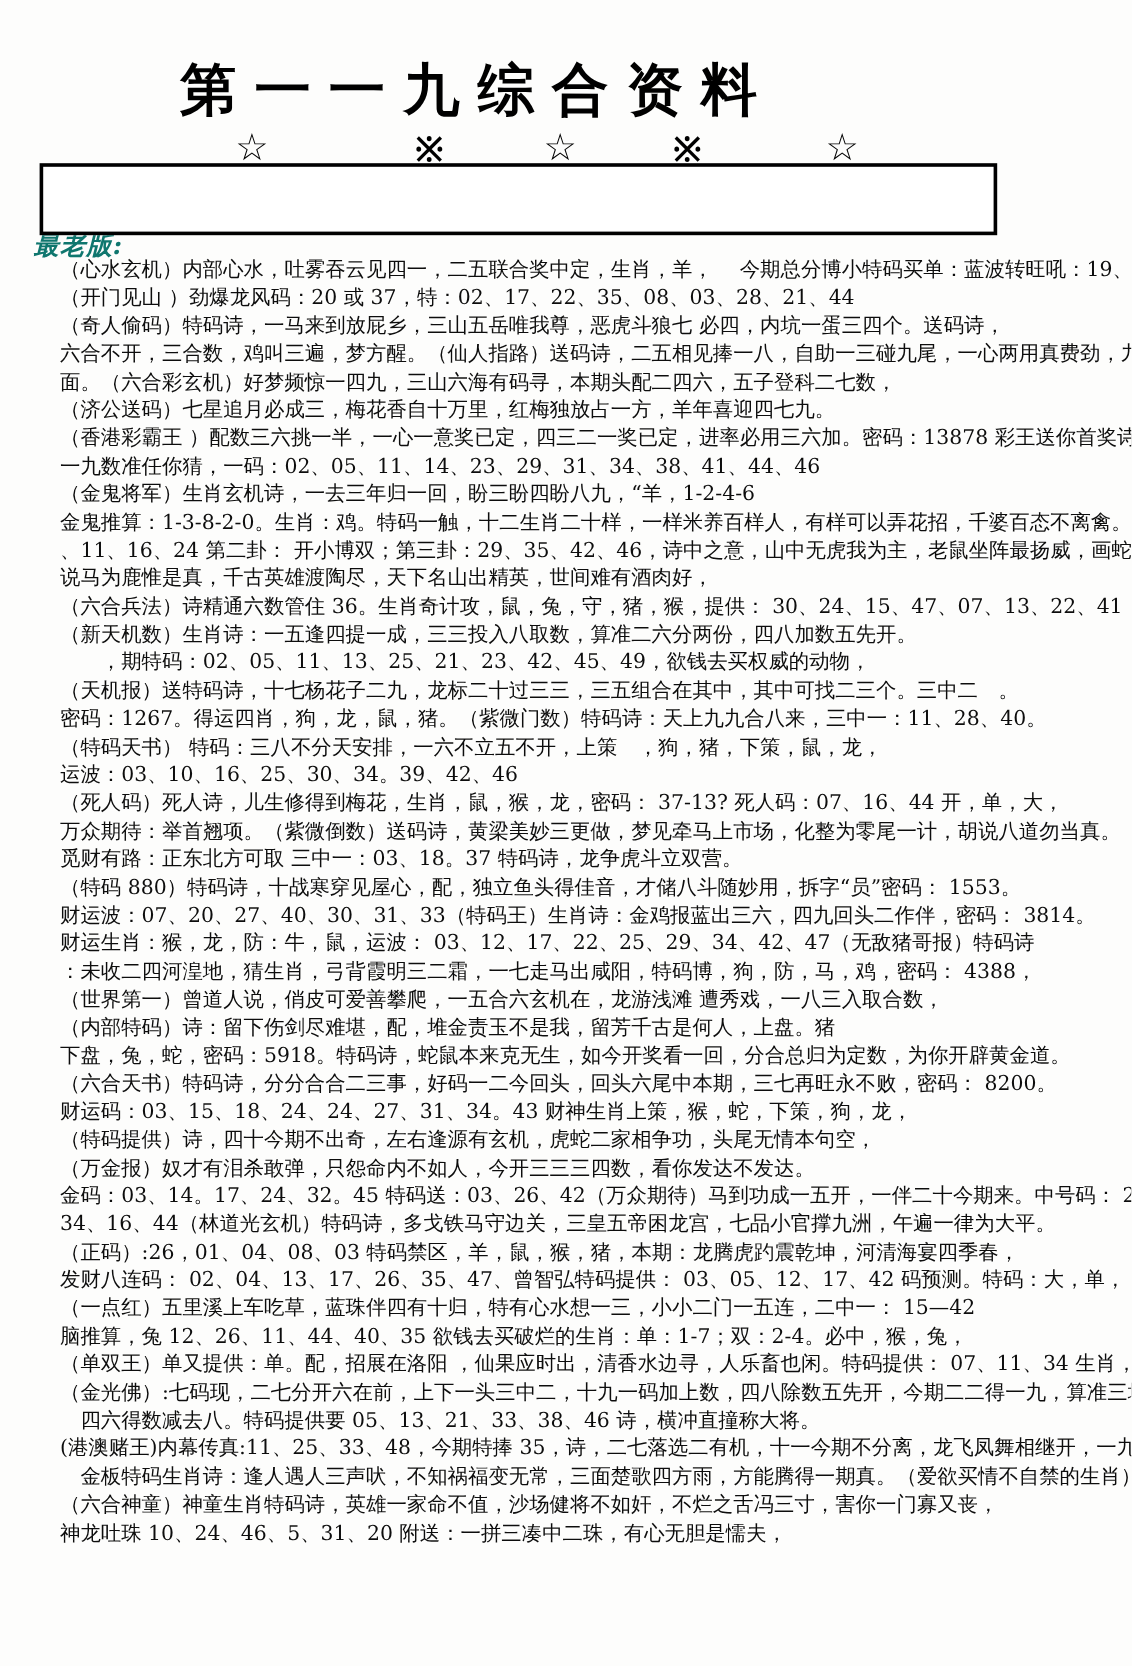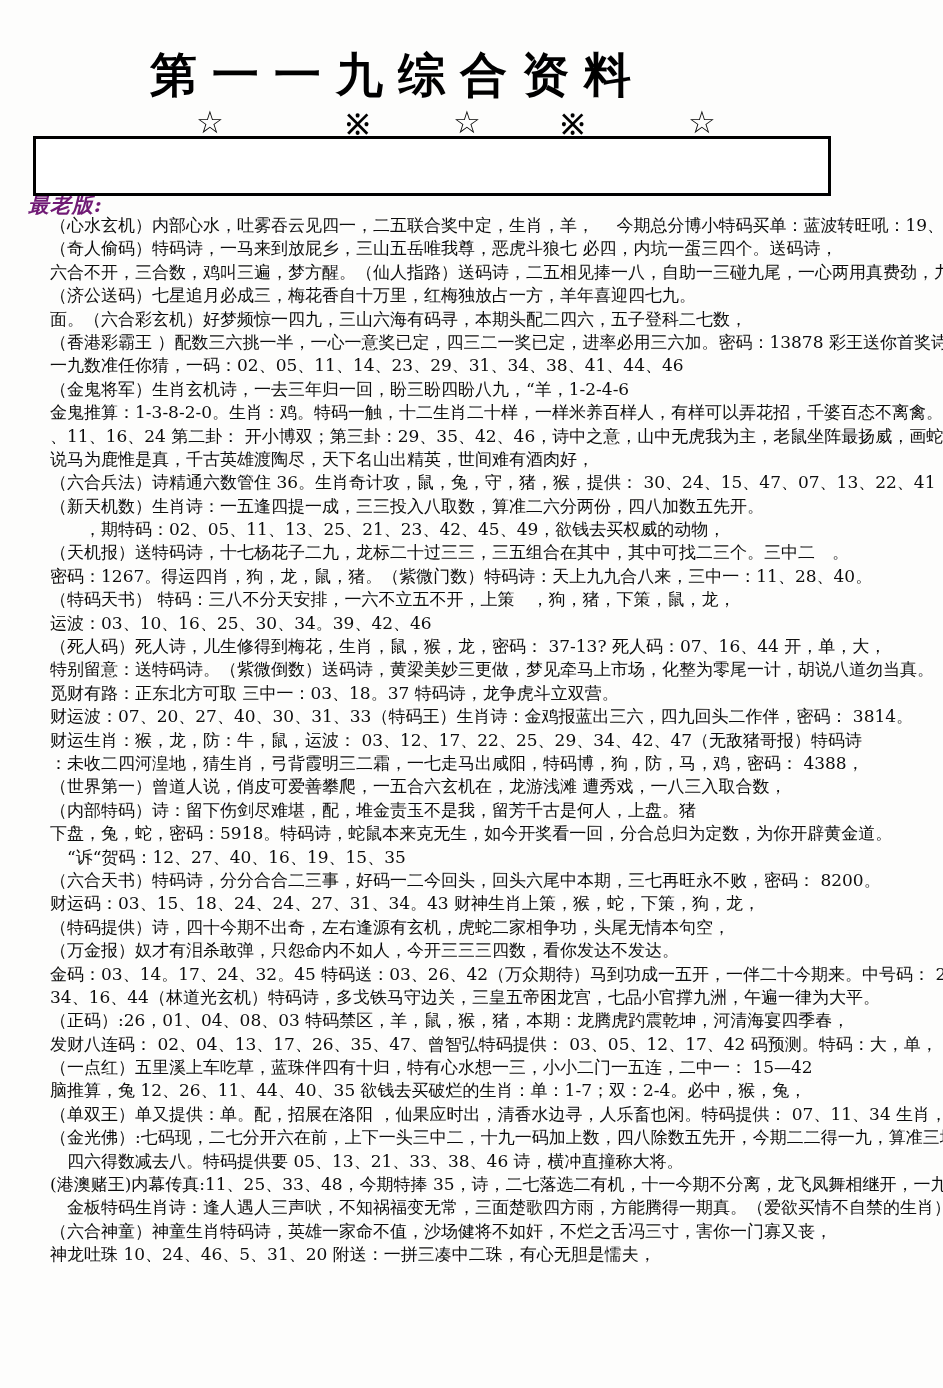--- a/index.html
+++ b/index.html
@@ -50,21 +50,21 @@
     z-index: 1;
   }
   .section-header {
     position: absolute;
     left: 28px;
     top: 191px;
     font-size: 21px;
     font-weight: bold;
     font-style: italic;
     letter-spacing: 1px;
-    color: #701a75;
+    color: #0f766e;
   }
   .body-text {
     position: absolute;
     left: 0;
     top: 214px;
     width: 943px;
     padding-left: 50px;
     box-sizing: border-box;
     overflow: hidden;
   }
@@ -91,47 +91,48 @@
     <span class="sym-ref sym-3">※</span>
     <span class="sym-star sym-4">☆</span>
   </div>
 
   <div class="header-box"></div>
 
   <div class="section-header">最老版:</div>
 
   <div class="body-text" id="body-text">
       <div class="text-line">（心水玄机）内部心水，吐雾吞云见四一，二五联合奖中定，生肖，羊，　 今期总分博小特码买单：蓝波转旺吼：19、30、46。</div>
+      <div class="text-line">（开门见山 ）劲爆龙风码：20 或 37，特：02、17、22、35、08、03、28、21、44</div>
       <div class="text-line">（奇人偷码）特码诗，一马来到放屁乡，三山五岳唯我尊，恶虎斗狼七 必四，内坑一蛋三四个。送码诗，</div>
       <div class="text-line">六合不开，三合数，鸡叫三遍，梦方醒。（仙人指路）送码诗，二五相见捧一八，自助一三碰九尾，一心两用真费劲，九宫六院定局</div>
+      <div class="text-line">面。（六合彩玄机）好梦频惊一四九，三山六海有码寻，本期头配二四六，五子登科二七数，</div>
       <div class="text-line">（济公送码）七星追月必成三，梅花香自十万里，红梅独放占一方，羊年喜迎四七九。</div>
-      <div class="text-line">面。（六合彩玄机）好梦频惊一四九，三山六海有码寻，本期头配二四六，五子登科二七数，</div>
       <div class="text-line">（香港彩霸王 ）配数三六挑一半，一心一意奖已定，四三二一奖已定，进率必用三六加。密码：13878 彩王送你首奖诗，</div>
       <div class="text-line">一九数准任你猜，一码：02、05、11、14、23、29、31、34、38、41、44、46</div>
       <div class="text-line">（金鬼将军）生肖玄机诗，一去三年归一回，盼三盼四盼八九，“羊，1-2-4-6</div>
       <div class="text-line">金鬼推算：1-3-8-2-0。生肖：鸡。特码一触，十二生肖二十样，一样米养百样人，有样可以弄花招，千婆百态不离禽。第一卦：02</div>
       <div class="text-line">、11、16、24 第二卦： 开小博双；第三卦：29、35、42、46，诗中之意，山中无虎我为主，老鼠坐阵最扬威，画蛇添足大笨蛋，</div>
       <div class="text-line">说马为鹿惟是真，千古英雄渡陶尽，天下名山出精英，世间难有酒肉好，</div>
       <div class="text-line">（六合兵法）诗精通六数管住 36。生肖奇计攻，鼠，兔，守，猪，猴，提供： 30、24、15、47、07、13、22、41</div>
       <div class="text-line">（新天机数）生肖诗：一五逢四提一成，三三投入八取数，算准二六分两份，四八加数五先开。</div>
       <div class="text-line">　　，期特码：02、05、11、13、25、21、23、42、45、49，欲钱去买权威的动物，</div>
       <div class="text-line">（天机报）送特码诗，十七杨花子二九，龙标二十过三三，三五组合在其中，其中可找二三个。三中二　。</div>
       <div class="text-line">密码：1267。得运四肖，狗，龙，鼠，猪。（紫微门数）特码诗：天上九九合八来，三中一：11、28、40。</div>
       <div class="text-line">（特码天书） 特码：三八不分天安排，一六不立五不开，上策　，狗，猪，下策，鼠，龙，</div>
       <div class="text-line">运波：03、10、16、25、30、34。39、42、46</div>
       <div class="text-line">（死人码）死人诗，儿生修得到梅花，生肖，鼠，猴，龙，密码： 37-13? 死人码：07、16、44 开，单，大，</div>
-      <div class="text-line">特别留意：送特码诗。（紫微倒数）送码诗，黄梁美妙三更做，梦见牵马上市场，化整为零尾一计，胡说八道勿当真。</div>
+      <div class="text-line">万众期待：举首翘项。（紫微倒数）送码诗，黄梁美妙三更做，梦见牵马上市场，化整为零尾一计，胡说八道勿当真。</div>
       <div class="text-line">觅财有路：正东北方可取 三中一：03、18。37 特码诗，龙争虎斗立双营。</div>
+      <div class="text-line">（特码 880）特码诗，十战寒穿见屋心，配，独立鱼头得佳音，才储八斗随妙用，拆字“员”密码： 1553。</div>
       <div class="text-line">财运波：07、20、27、40、30、31、33（特码王）生肖诗：金鸡报蓝出三六，四九回头二作伴，密码： 3814。</div>
       <div class="text-line">财运生肖：猴，龙，防：牛，鼠，运波： 03、12、17、22、25、29、34、42、47（无敌猪哥报）特码诗</div>
       <div class="text-line">：未收二四河湟地，猜生肖，弓背霞明三二霜，一七走马出咸阳，特码博，狗，防，马，鸡，密码： 4388，</div>
       <div class="text-line">（世界第一）曾道人说，俏皮可爱善攀爬，一五合六玄机在，龙游浅滩 遭秀戏，一八三入取合数，</div>
       <div class="text-line">（内部特码）诗：留下伤剑尽难堪，配，堆金责玉不是我，留芳千古是何人，上盘。猪</div>
       <div class="text-line">下盘，兔，蛇，密码：5918。特码诗，蛇鼠本来克无生，如今开奖看一回，分合总归为定数，为你开辟黄金道。</div>
-      <div class="text-line">　“诉“贺码：12、27、40、16、19、15、35</div>
       <div class="text-line">（六合天书）特码诗，分分合合二三事，好码一二今回头，回头六尾中本期，三七再旺永不败，密码： 8200。</div>
       <div class="text-line">财运码：03、15、18、24、24、27、31、34。43 财神生肖上策，猴，蛇，下策，狗，龙，</div>
       <div class="text-line">（特码提供）诗，四十今期不出奇，左右逢源有玄机，虎蛇二家相争功，头尾无情本句空，</div>
       <div class="text-line">（万金报）奴才有泪杀敢弹，只怨命内不如人，今开三三三四数，看你发达不发达。</div>
       <div class="text-line">金码：03、14。17、24、32。45 特码送：03、26、42（万众期待）马到功成一五开，一伴二十今期来。中号码： 27、15、38</div>
       <div class="text-line">34、16、44（林道光玄机）特码诗，多戈铁马守边关，三皇五帝困龙宫，七品小官撑九洲，午遍一律为大平。</div>
       <div class="text-line">（正码）:26，01、04、08、03 特码禁区，羊，鼠，猴，猪，本期：龙腾虎趵震乾坤，河清海宴四季春，</div>
       <div class="text-line">发财八连码： 02、04、13、17、26、35、47、曾智弘特码提供： 03、05、12、17、42 码预测。特码：大，单，</div>
       <div class="text-line">（一点红）五里溪上车吃草，蓝珠伴四有十归，特有心水想一三，小小二门一五连，二中一： 15—42</div>
       <div class="text-line">脑推算，兔 12、26、11、44、40、35 欲钱去买破烂的生肖：单：1-7；双：2-4。必中，猴，兔，</div>

